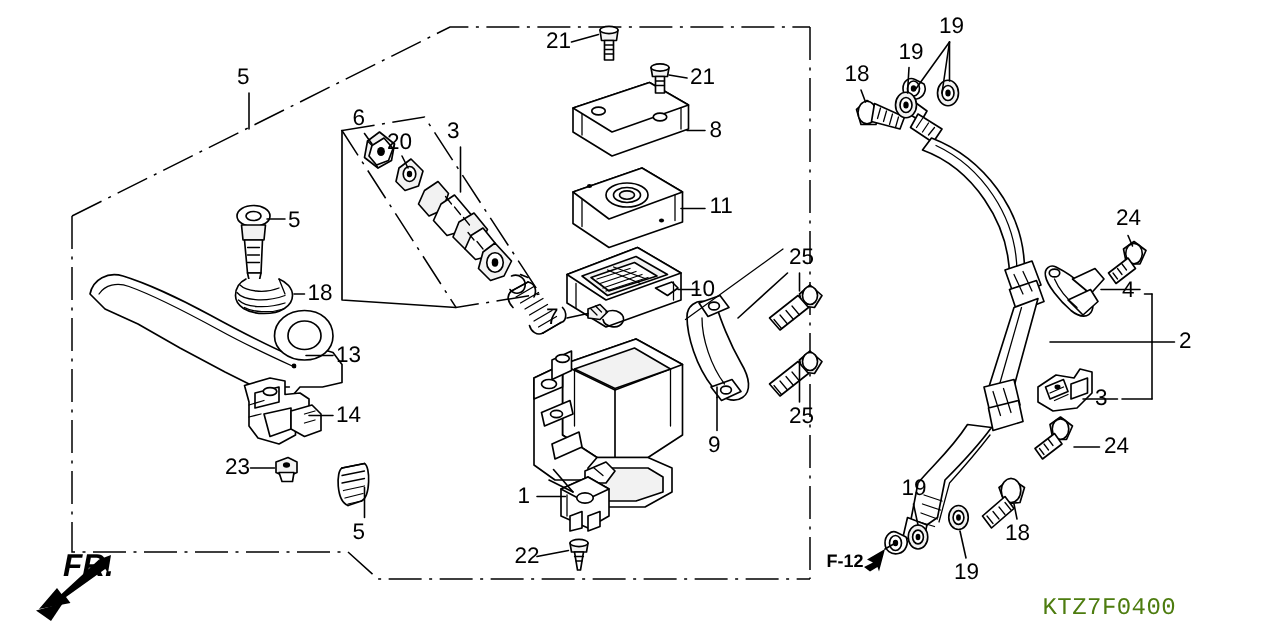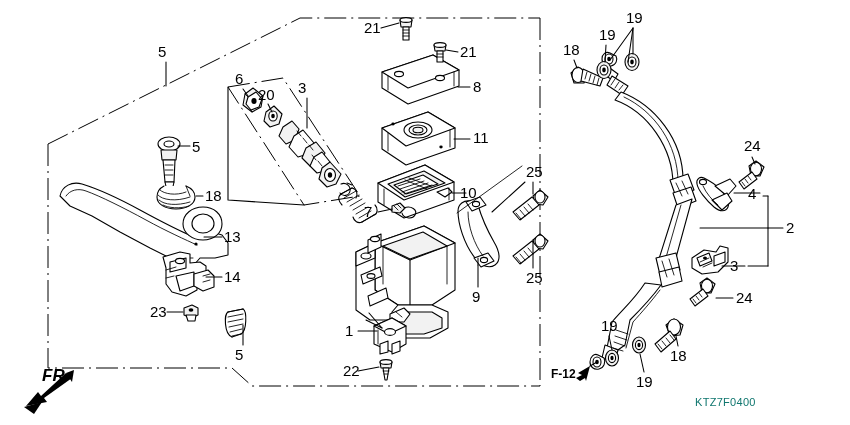--- a/index.html
+++ b/index.html
@@ -16,30 +16,30 @@
     position:absolute;
     font-family:"Liberation Sans",sans-serif;
     font-size:15px;
     color:#000;
     line-height:1;
     white-space:nowrap;
     user-select:none;
   }
   .code{
     position:absolute;
-    font-family:Liberation Sans, sans-serif;
-    font-size:11px;
-    color:#0f766e;
+    font-family:Liberation Mono, monospace;
+    font-size:16px;
+    color:#4d7c0f;
     letter-spacing:0.3px;
     white-space:nowrap;
   }
   .fr{
     position:absolute;
     font-family:"Liberation Sans",sans-serif;
-    font-size:17px;
+    font-size:21px;
     font-weight:bold;
     font-style:italic;
     color:#000;
     white-space:nowrap;
   }
   .f12{
     position:absolute;
     font-family:"Liberation Sans",sans-serif;
     font-size:12px;
     font-weight:bold;

